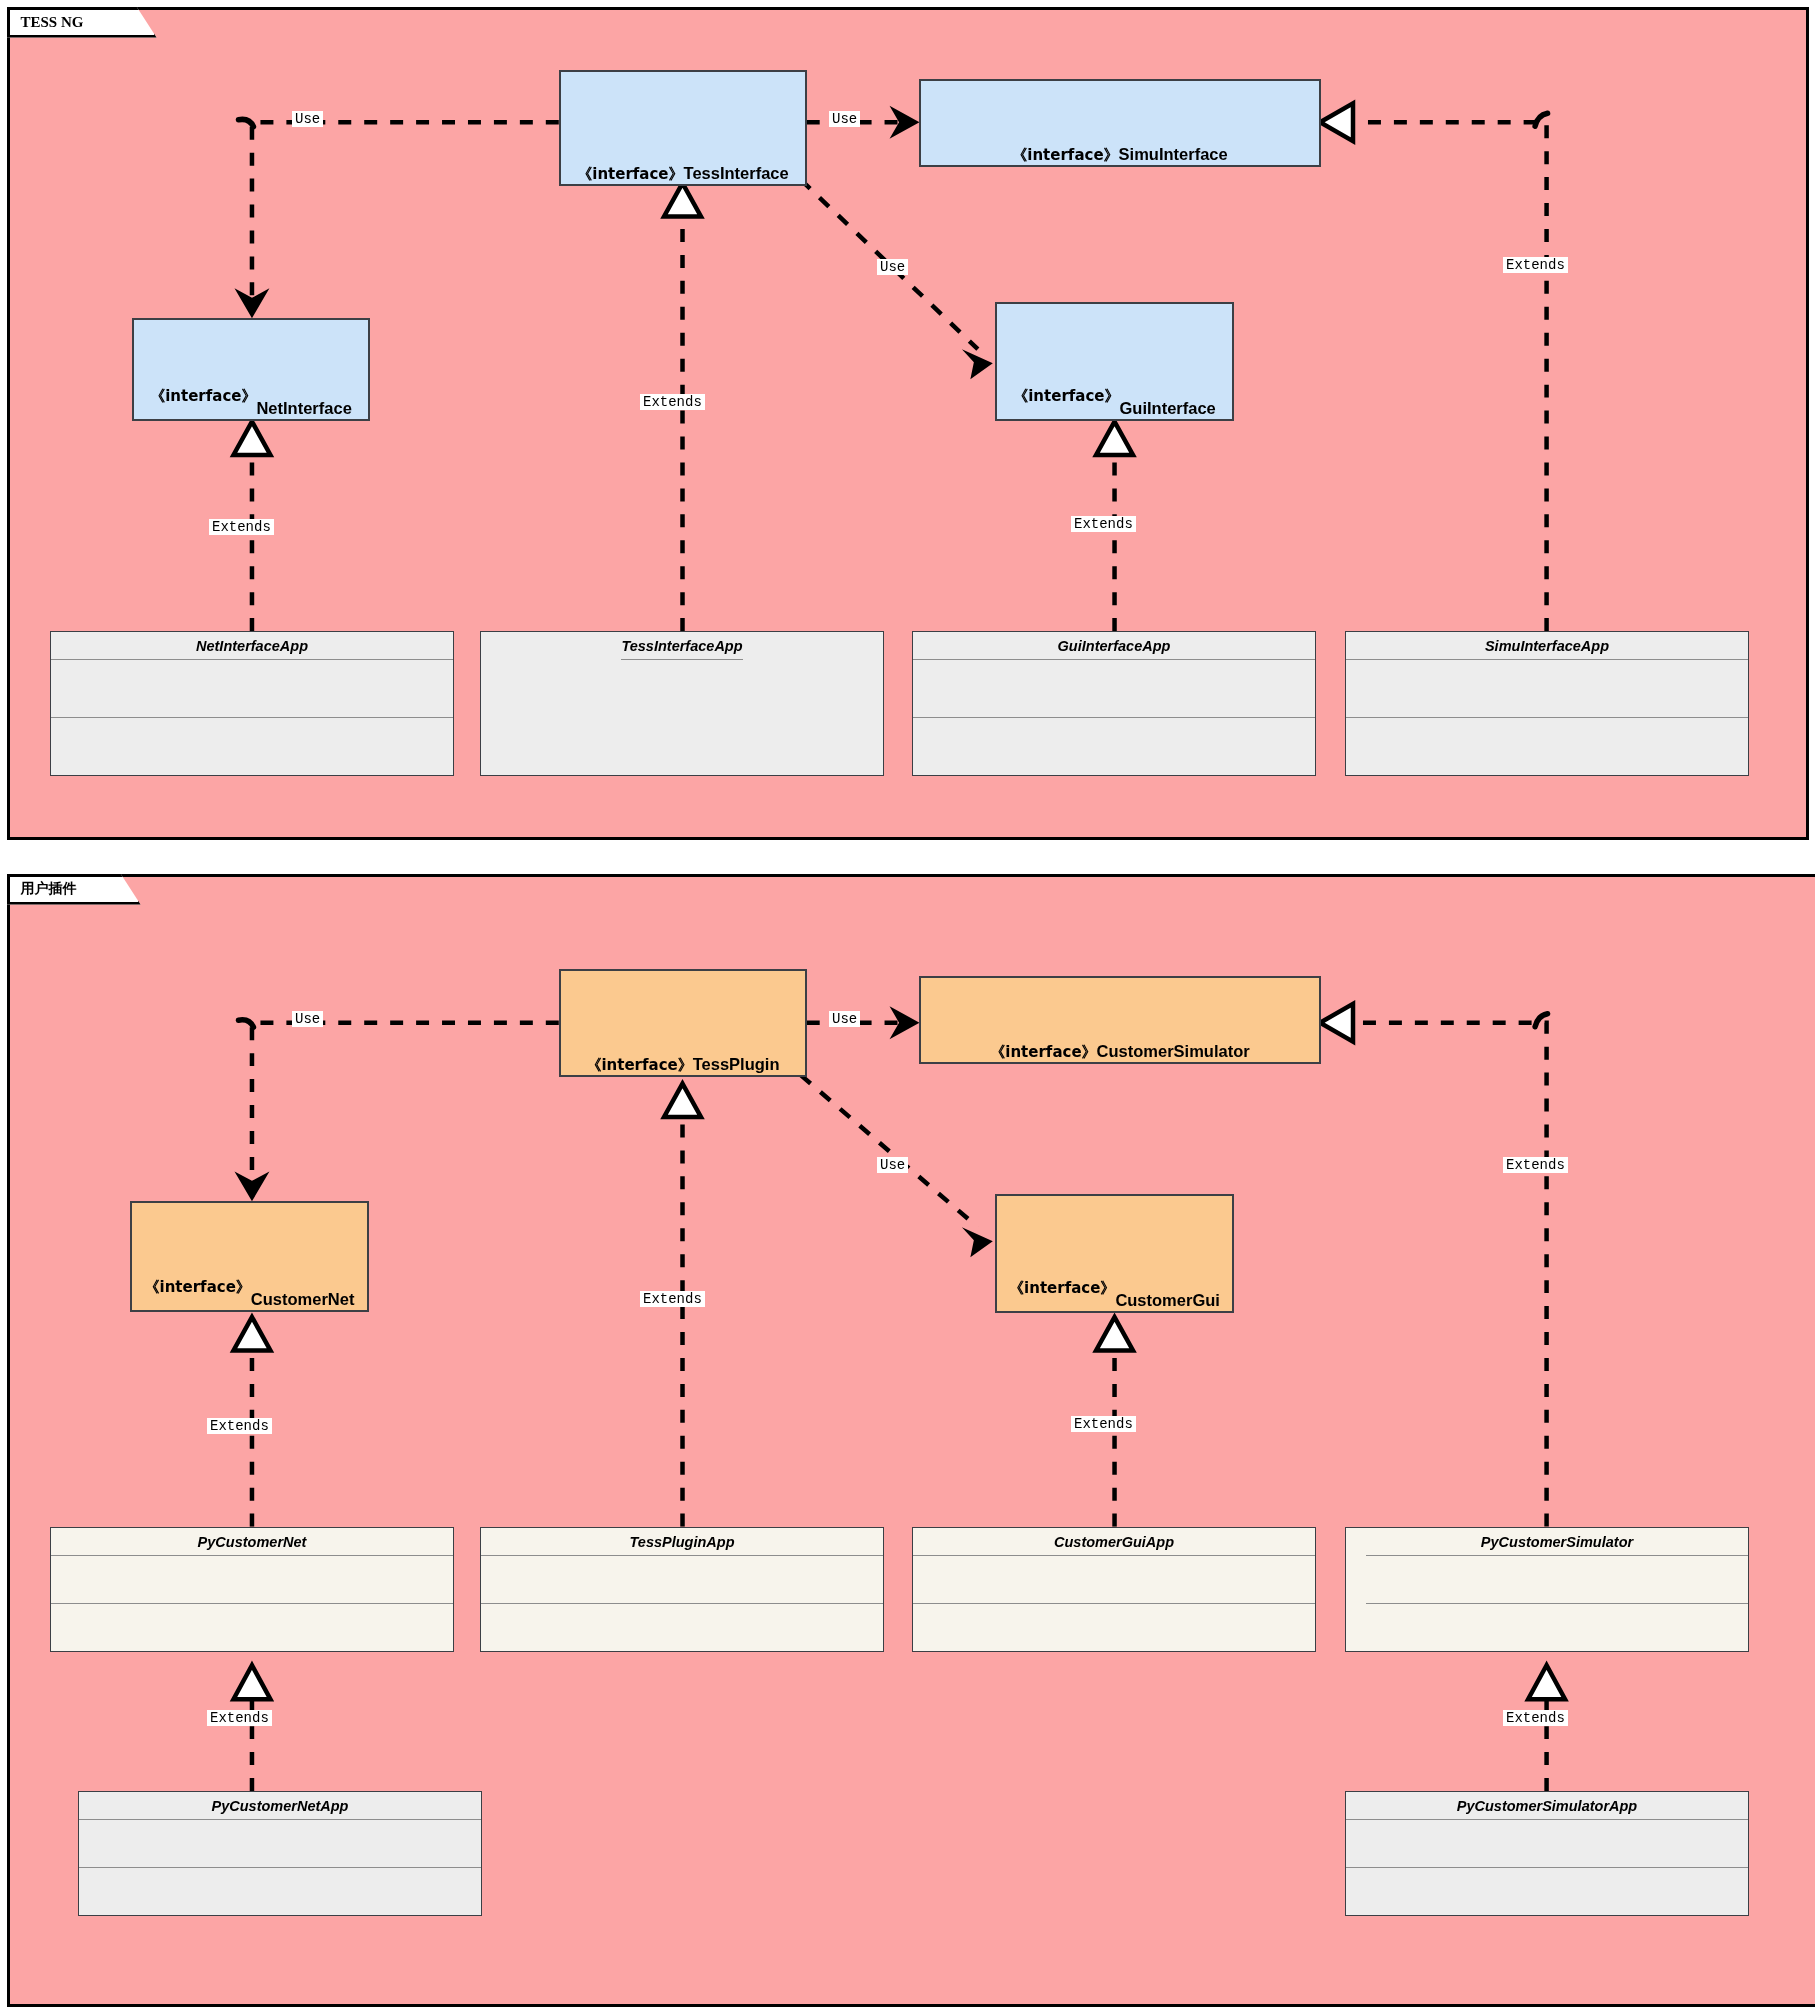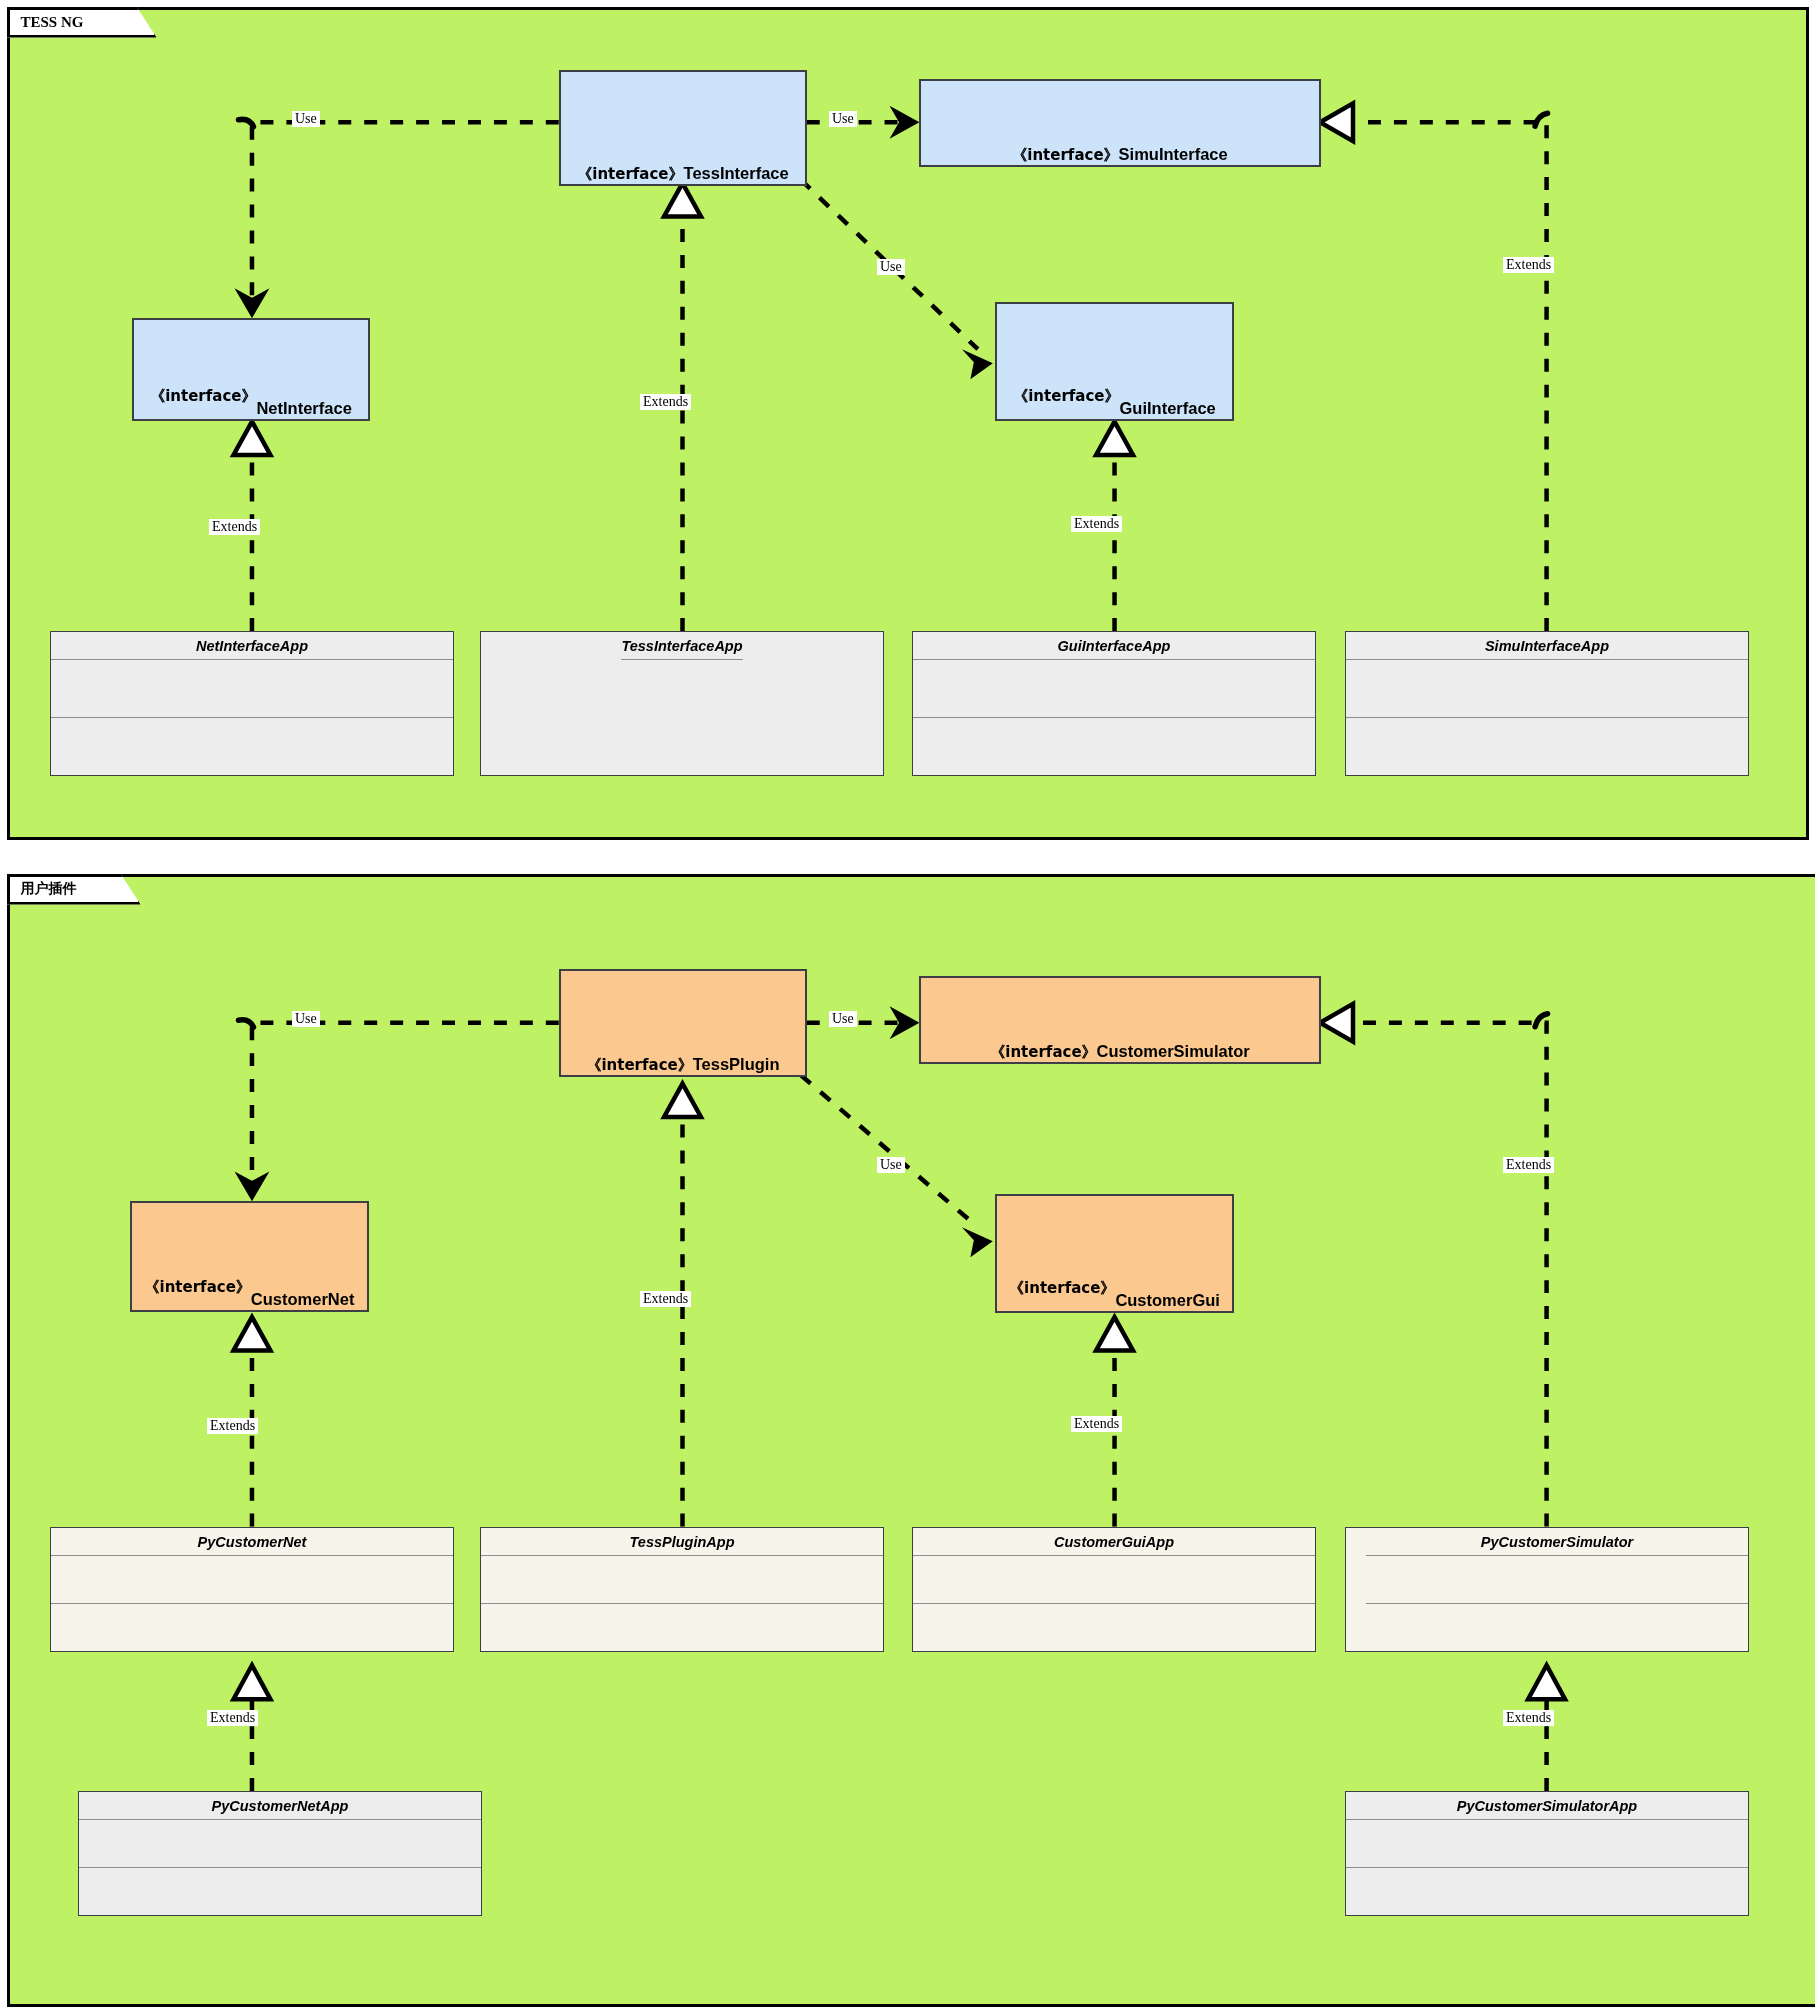--- a/index.html
+++ b/index.html
@@ -15,21 +15,21 @@
     width: 1816px;
     height: 2015px;
     background: #ffffff;
     overflow: hidden;
   }
 
   
   .package {
     position: absolute;
     border: 3.5px solid #000000;
-    background: #bef264;
+    background: #fca5a5;
     box-sizing: border-box;
   }
   .package-tab {
     position: absolute;
     left: -3.5px;
     top: -3.5px;
     height: 31px;
     background: #ffffff;
     border: 3.5px solid #000000;
     border-bottom: 3.5px solid #000000;
@@ -110,21 +110,21 @@
     position: absolute;
     z-index: 2;
     overflow: visible;
   }
   .edge svg { overflow: visible; display: block; }
 
   .elabel {
     position: absolute;
     font-size: 14px;
     color: #000000;
-    font-family: Liberation Serif, serif;
+    font-family: Liberation Mono, monospace;
     background: #ffffff;
     padding: 0 3px;
     white-space: nowrap;
     z-index: 4;
   }
 </style>
 </head>
 <body>
 
 <div id="canvas">

